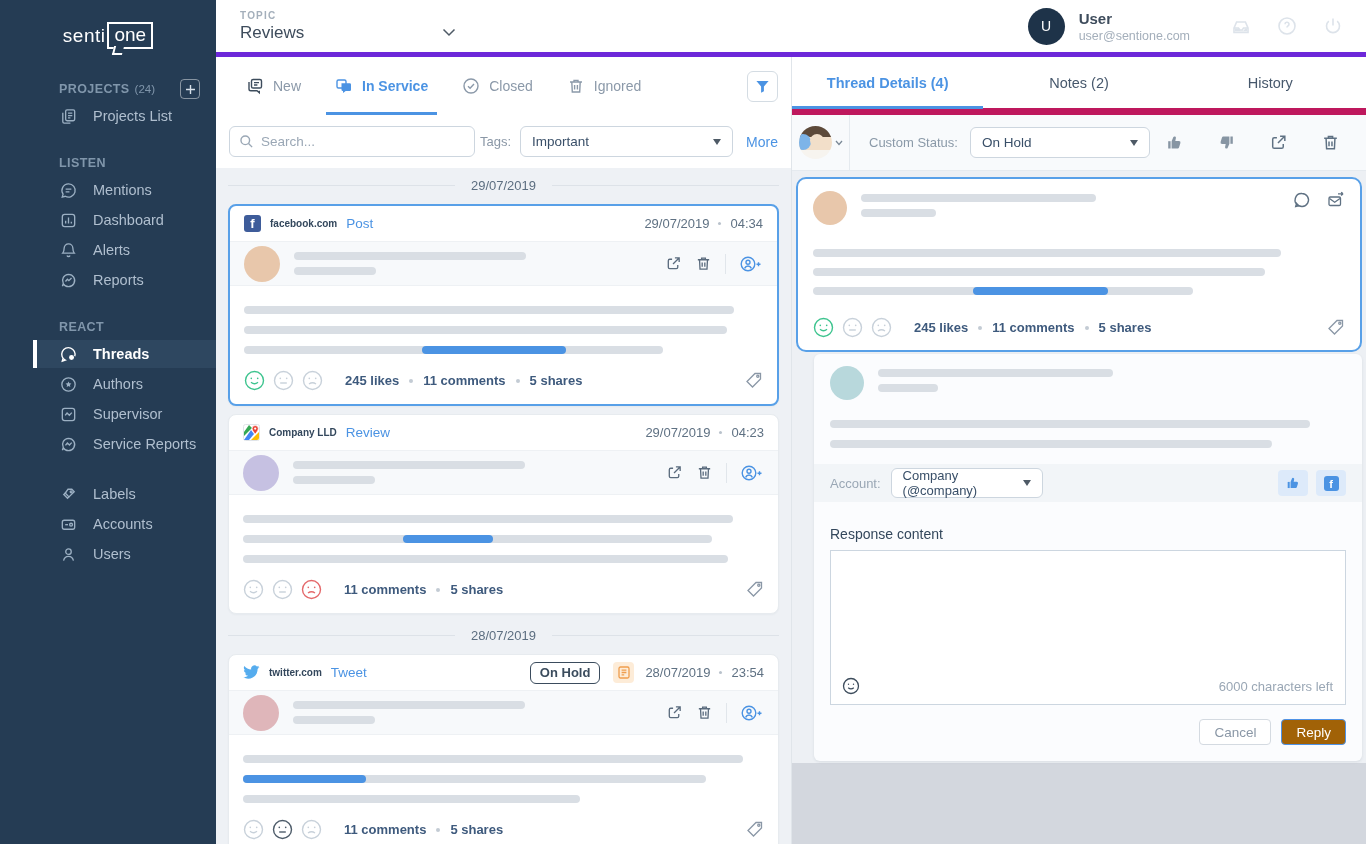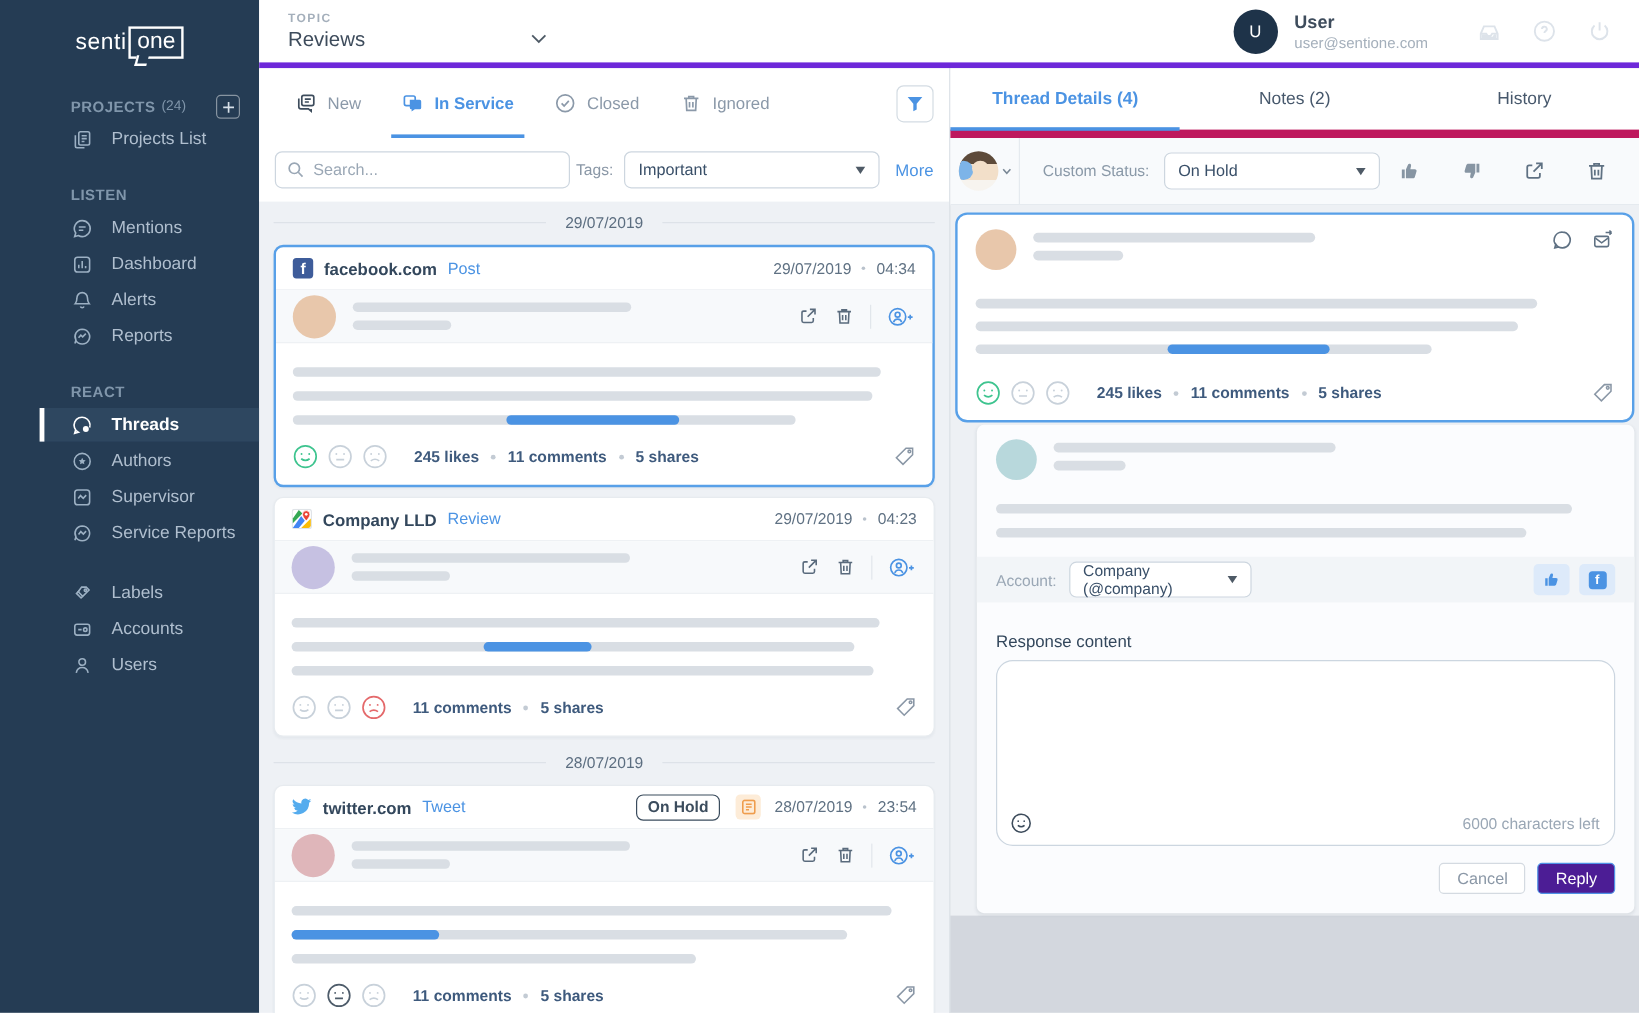--- a/index.html
+++ b/index.html
@@ -53,21 +53,21 @@
   .more-link { color:#4b93e3; font-size:14px; margin-left:13px; cursor:pointer; }
 
   .list { padding:4px 12px 0; }
   .date-sep { display:flex; align-items:center; height:26px; color:#5c6e80; font-size:13px; }
   .date-sep::before, .date-sep::after { content:''; flex:1; height:1px; background:#dde2e8; }
   .date-sep::before { margin-right:16px; } .date-sep::after { margin-left:16px; }
 
   .card { background:#fff; border:1px solid #e7ebef; border-radius:8px; margin:6px 0 8px; box-shadow:0 1px 2px rgba(30,50,70,.04); overflow:hidden; }
   .card.selected { border:2px solid #58a0e8; }
   .card-head { height:36px; display:flex; align-items:center; padding:0 14px; gap:9px; border-bottom:1px solid #eef1f4; }
-  .src-name { font-size:14px; font-weight:700; color:#33475c; }
+  .src-name { font-size:10px; font-weight:700; color:#33475c; }
   .src-kind { font-size:13.5px; color:#4b93e3; cursor:pointer; }
   .head-right { margin-left:auto; display:flex; align-items:center; gap:9px; }
   .dt { font-size:13px; color:#5f7183; }
   .dt-dot { width:3px; height:3px; border-radius:50%; background:#b9c2cc; }
   .onhold-badge { border:1.5px solid #3b4c5d; border-radius:6px; padding:2px 9px 3px; font-size:13px; font-weight:600; color:#3b4c5d; background:#fff; margin-right:4px; }
   .note-chip { width:21px; height:21px; border-radius:4px; background:#fdecd8; display:flex; align-items:center; justify-content:center; cursor:pointer; margin-right:2px; }
   .card-author { background:#f7f9fb; border-bottom:1px solid #eef1f4; padding:4px 14px; height:44px; display:flex; align-items:center; gap:14px; }
   .pava { width:36px; height:36px; border-radius:50%; flex:none; }
   .namebars { display:flex; flex-direction:column; gap:7px; }
   .bar { height:8px; border-radius:4px; background:#d9dee4; position:relative; }
@@ -115,28 +115,28 @@
   .cm-head { display:flex; gap:14px; padding:0 16px; }
   .cm-body { margin-top:20px; padding:0 16px; display:flex; flex-direction:column; gap:12px; }
   .account-bar { margin-top:16px; height:38px; background:#f2f5f8; display:flex; align-items:center; padding:0 16px; }
   .acc-label { font-size:13px; color:#9aa7b5; margin-right:10px; }
   .dd-account { width:152px; height:30px; font-size:13px; }
   .acc-btns { margin-left:auto; display:flex; gap:8px; }
   .acc-btn { width:30px; height:26px; border-radius:4px; background:#ddeafa; display:flex; align-items:center; justify-content:center; cursor:pointer; color:#4b93e3; }
   .fb-glyph { width:15px; height:15px; border-radius:3px; background:#4b93e3; color:#fff; font-weight:700; font-size:11px; display:flex; align-items:flex-end; justify-content:center; }
   .fb-glyph::after { content:'f'; line-height:14px; }
   .resp-label { margin:24px 16px 8px; font-size:14px; color:#33475c; }
-  .resp-box { margin:0 16px; height:155px; border:1px solid #ccd6e0; border-radius:14px; background:#fff; position:relative; }
+  .resp-box { margin:0 16px; height:155px; border:1px solid #ccd6e0; border-radius:0; background:#fff; position:relative; }
   .resp-box textarea { width:100%; height:118px; border:none; outline:none; resize:none; padding:10px 12px; font-family:inherit; font-size:13.5px; color:#33475c; background:transparent; }
   .emoji-btn { position:absolute; left:11px; bottom:9px; width:18px; height:18px; color:#3d4c5c; cursor:pointer; }
   .chars-left { position:absolute; right:12px; bottom:10px; font-size:13px; color:#9aa7b5; }
   .btn-row { margin:14px 16px 0; display:flex; justify-content:flex-end; gap:10px; }
   .btn { height:26px; border-radius:4px; font-size:13.5px; display:flex; align-items:center; padding:0 14px; cursor:pointer; font-family:inherit; }
   .btn-cancel { background:#fff; border:1px solid #d4dae1; color:#8a97a6; }
-  .btn-reply { background:#4c1d95; border:1px solid #4f92e6; color:#fff; }
+  .btn-reply { background:#a16207; border:1px solid #4f92e6; color:#fff; }
 
   .src-fb { width:17px; height:17px; border-radius:3px; background:#3e5c9a; color:#fff; display:flex; align-items:flex-end; justify-content:center; font-size:13px; font-weight:700; }
   .src-fb::after { content:'f'; line-height:16px; }
 </style>
 </head>
 <body>
 
 <div class="sidebar">
   <div class="logo">
     <span class="logo-senti">senti</span>

